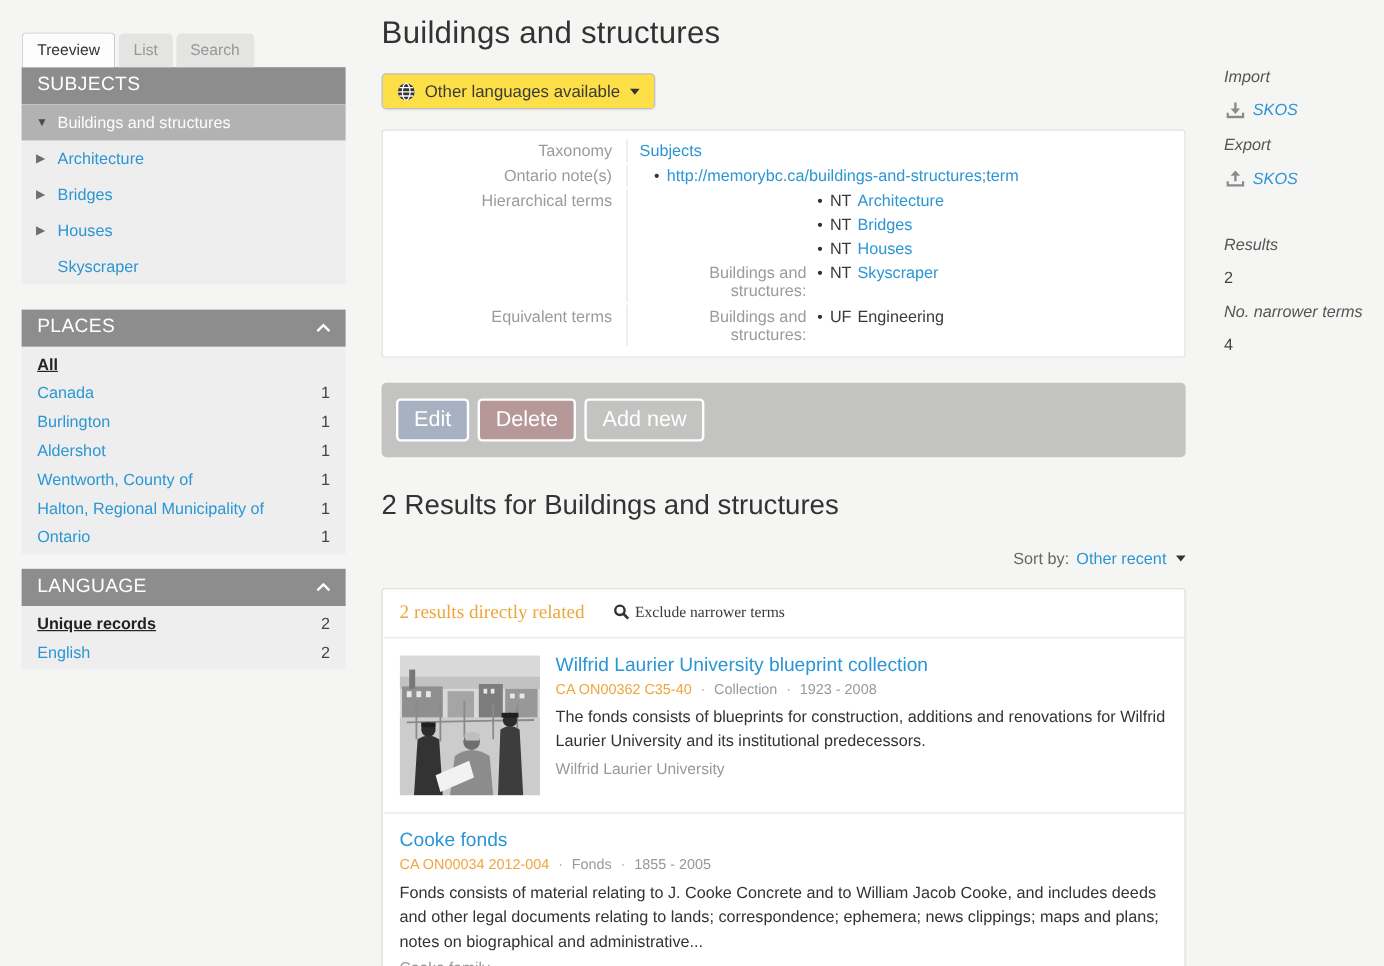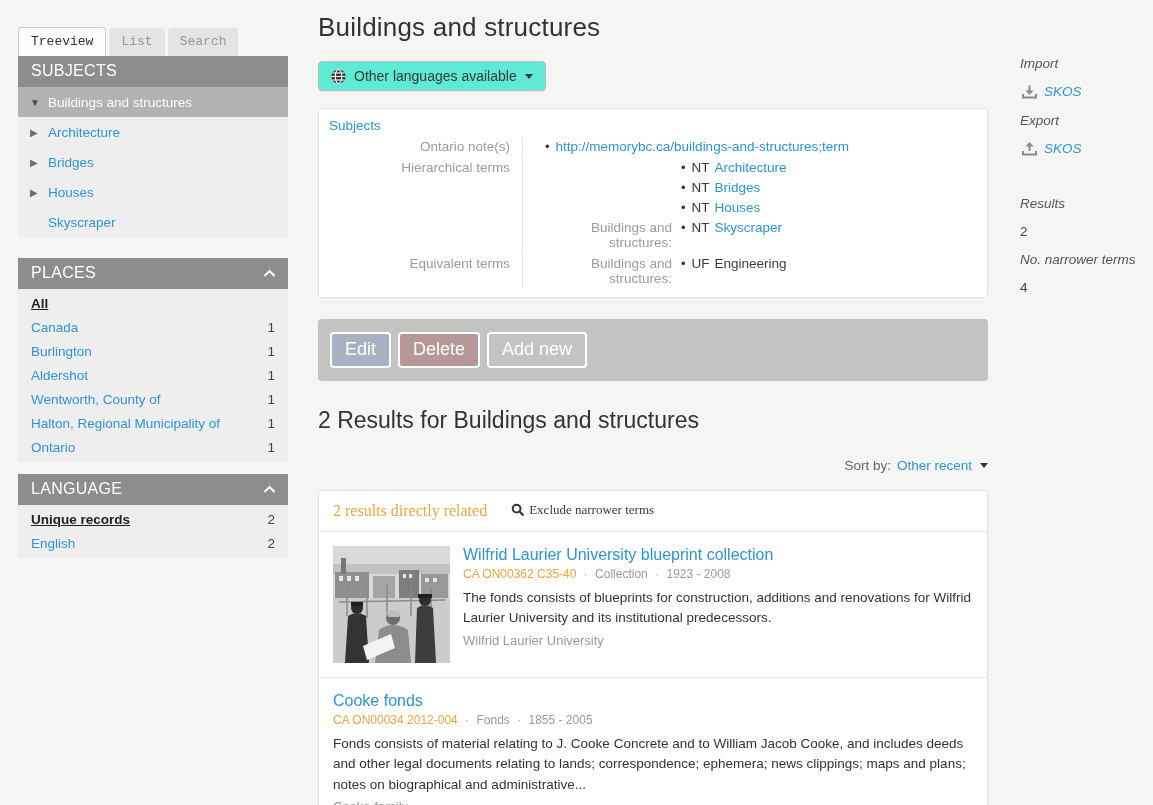--- a/index.html
+++ b/index.html
@@ -7,42 +7,42 @@
   body {
     font-family:"Liberation Sans","DejaVu Sans",sans-serif;
     background:#f5f5f4; color:#444; font-size:13.5px;
     overflow:hidden;
   }
   a { text-decoration:none; color:#2b96d3; cursor:pointer; }
   .page { display:flex; width:1153px; padding:8px 13px 0 18px; }
 
   
   .left-col { width:270px; flex:0 0 270px; padding-top:18px; }
-  .tabs { display:flex; align-items:flex-end; height:30px;font-family:Liberation Mono, monospace; }
+  .tabs { display:flex; align-items:flex-end; height:30px; }
   .tab { padding:6px 12px 7px; font-size:13px; border-radius:4px 4px 0 0;
          background:#e4e4e3; color:#979797; margin-right:3px; cursor:pointer; }
   .tab.active { background:#fcfcfc; color:#333; border:1px solid #ccc; border-bottom:none; }
   .side-section { margin-bottom:22px; }
   .side-header { background:#8d8d8d; color:#fff; font-size:16px; letter-spacing:.3px;
                  padding:6px 12px 7px 13px; display:flex; justify-content:space-between; align-items:center; }
   .side-body { background:#eeeeee; }
   .tree-item { display:flex; align-items:center; height:30px; padding-left:12px; font-size:13.5px; cursor:pointer; }
   .tree-item.selected { background:#b2b2b2; }
   .tree-item.selected .tree-label { color:#fdfdfd; }
   .tree-arrow { width:18px; font-size:10px; color:#6e6e6e; flex:0 0 18px; }
   .tree-item.selected .tree-arrow { color:#4a4a4a; }
   .facet-item { display:flex; justify-content:space-between; align-items:center;
                 height:24px; padding:0 13px; font-size:13.5px; }
   .facet-item .count { color:#444; }
   .facet-link.current { color:#222; text-decoration:underline; font-weight:bold; }
 
   
   .main-col { width:670px; flex:0 0 670px; margin-left:30px; }
   h1.page-title { font-size:26px; font-weight:500; color:#333; margin:4px 0 18px; letter-spacing:.2px; }
-  .lang-btn { display:inline-flex; align-items:center; gap:8px; background:#5eead4;
+  .lang-btn { display:inline-flex; align-items:center; gap:8px; background:#fde047;
               border:1px solid #bfbfbf; border-radius:4px; padding:6px 12px; font-size:14px;
               color:#3a3a3a; cursor:pointer; box-shadow:0 1px 1px rgba(0,0,0,.04); margin-bottom:17px; }
   .caret-down { width:0; height:0; border-left:4px solid transparent; border-right:4px solid transparent;
                 border-top:5px solid #333; display:inline-block; }
 
   .info-card { background:#fff; border:1px solid #e2e2e1; border-radius:3px; padding:6px 0 8px; }
   .info-row { display:flex; min-height:20px; padding:1px 0; }
   .info-label { flex:0 0 204px; text-align:right; color:#9b9b9b; padding:2px 12px 2px 0;
                 border-right:1px solid #e4e4e4; }
   .info-value { flex:1; padding:2px 0 2px 10px; }
@@ -207,20 +207,21 @@
           <line x1="1.7" y1="4" x2="13.3" y2="4" stroke="#fff" stroke-width="1.1"></line>
           <line x1="1.7" y1="11" x2="13.3" y2="11" stroke="#fff" stroke-width="1.1"></line>
         </svg>
       </span>
       <span>Other languages available</span>
       <span class="caret-down"></span>
     </button>
 
     <div class="info-card">
       <div class="info-row">
+        <div class="info-label">Taxonomy</div>
         <div class="info-value"><a>Subjects</a></div>
       </div>
       <div class="info-row">
         <div class="info-label">Ontario note(s)</div>
         <div class="info-value" style="padding-left:22px;">
           <span class="bullet">•</span><a>http://memorybc.ca/buildings-and-structures;term</a>
         </div>
       </div>
       <div class="info-row">
         <div class="info-label">Hierarchical terms</div>

